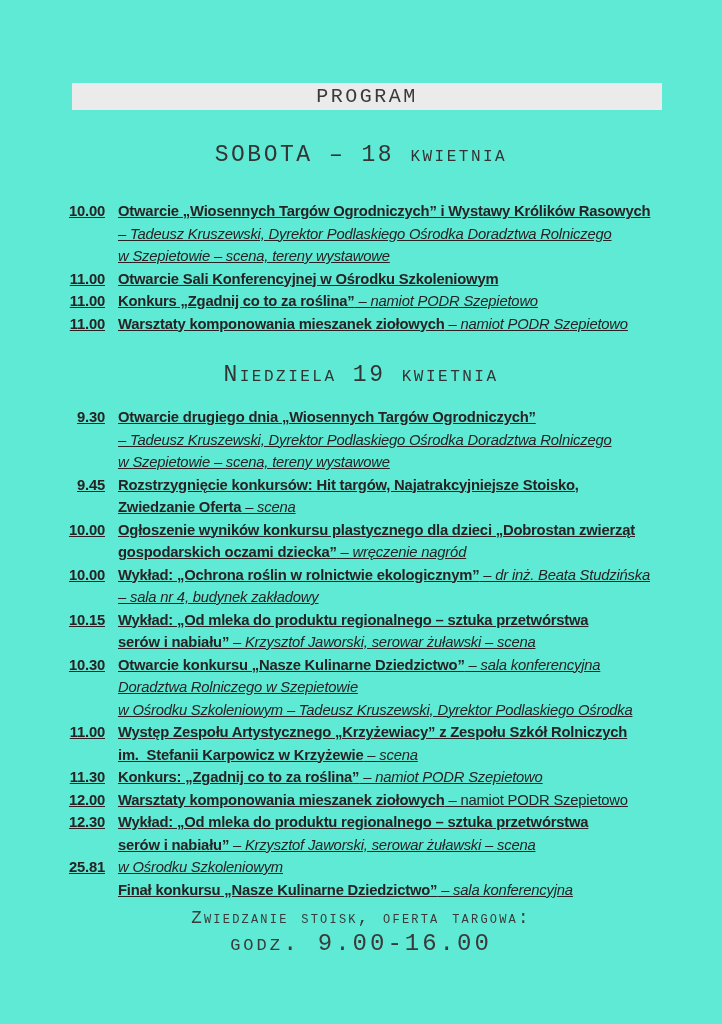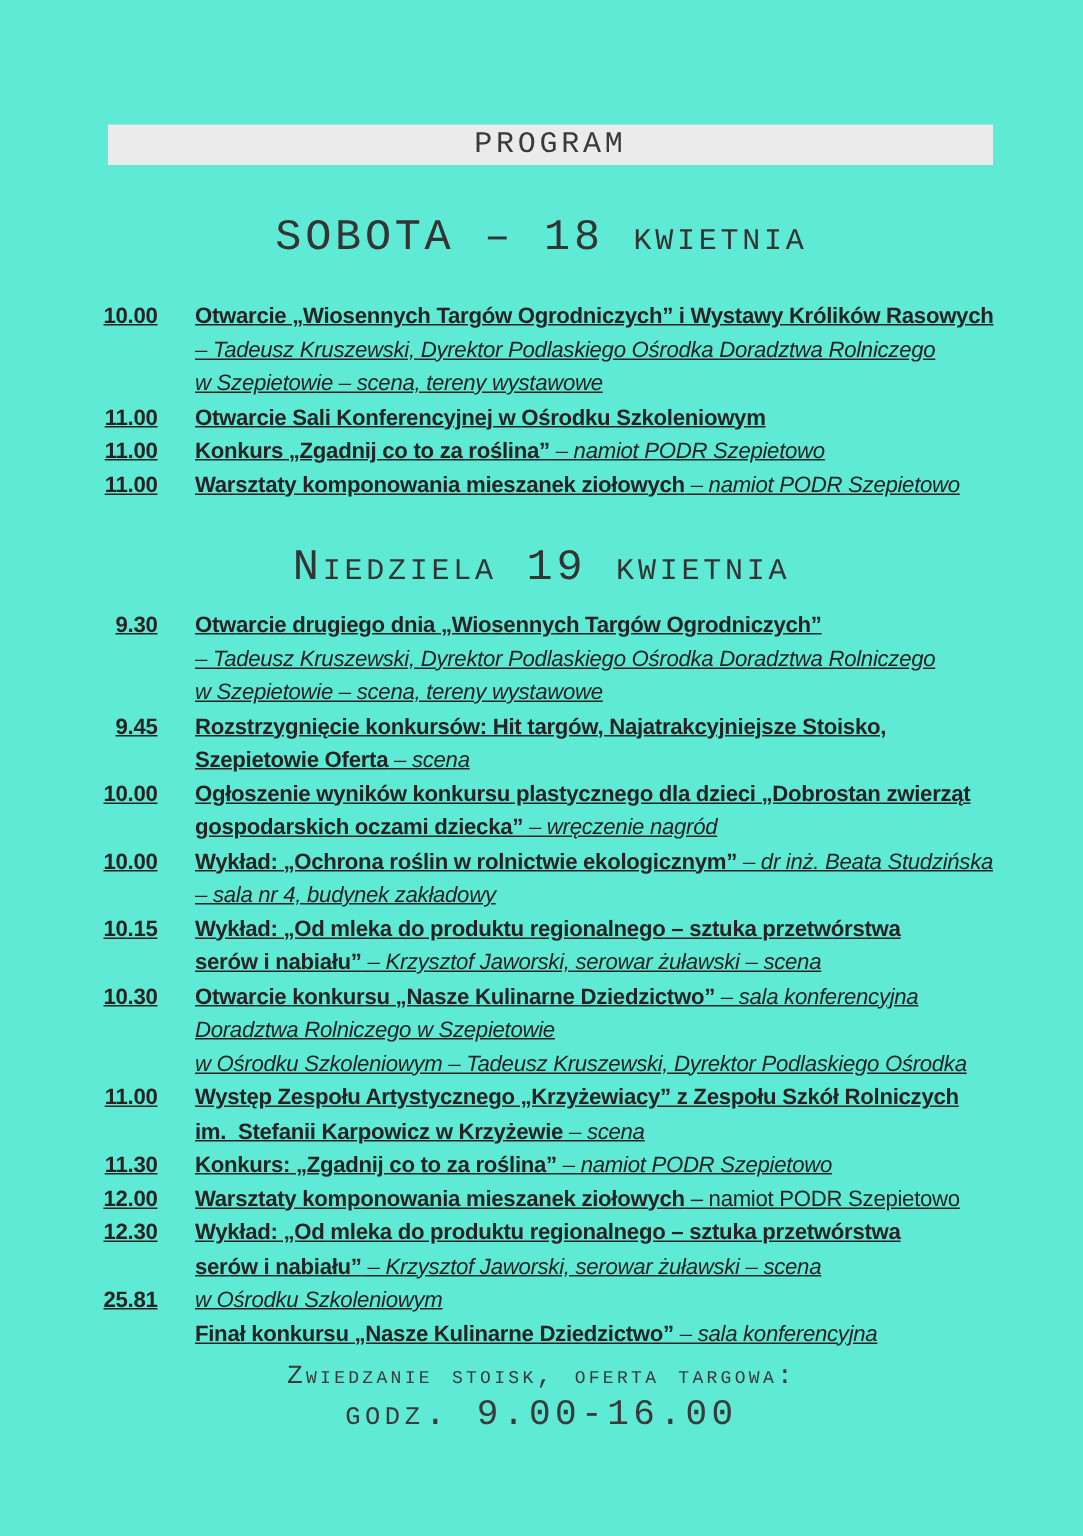--- a/index.html
+++ b/index.html
@@ -40,21 +40,21 @@
   }
   
   .day-title {
     position: absolute;
     left: 0;
     width: 722px;
     margin: 0;
     text-align: center;
     font-family: "Liberation Mono", "DejaVu Sans Mono", monospace;
     font-weight: normal;
-    font-size: 29px;
+    font-size: 23px;
     letter-spacing: 2.5px;
     font-variant: small-caps;
     font-variant-caps: small-caps;
     color: #343434;
     white-space: pre;
   }
   .day-title.saturday { top: 142px; }
   .day-title.sunday   { top: 362px; }
   
   .events {
@@ -77,21 +77,20 @@
     font-size: 14.8px;
     line-height: 22.5px;
     letter-spacing: -0.2px;
   }
   .content { min-width: 0; }
   .line {
     font-size: 14.8px;
     line-height: 22.5px;
     letter-spacing: -0.2px;
     white-space: pre;
-    margin-left: 12px;
   }
   .seg-bold    { font-weight: bold; }
   .seg-italic  { font-style: italic; font-weight: normal; }
   .seg-regular { font-style: normal; font-weight: normal; }
   
   .footer {
     position: absolute;
     top: 906px;
     left: 0;
     width: 722px;
@@ -162,21 +161,21 @@
         <div class="content">
           <div class="line"><span class="seg-bold">Otwarcie drugiego dnia „Wiosennych Targów Ogrodniczych”</span></div>
           <div class="line"><span class="seg-italic">– Tadeusz Kruszewski, Dyrektor Podlaskiego Ośrodka Doradztwa Rolniczego</span></div>
           <div class="line"><span class="seg-italic">w Szepietowie – scena, tereny wystawowe</span></div>
         </div>
       </div>
       <div class="event">
         <div class="time">9.45</div>
         <div class="content">
           <div class="line"><span class="seg-bold">Rozstrzygnięcie konkursów: Hit targów, Najatrakcyjniejsze Stoisko,</span></div>
-          <div class="line"><span class="seg-bold">Szepietowie Oferta</span><span class="seg-italic"> – scena</span></div>
+          <div class="line"><span class="seg-bold">Zwiedzanie Oferta</span><span class="seg-italic"> – scena</span></div>
         </div>
       </div>
       <div class="event">
         <div class="time">10.00</div>
         <div class="content">
           <div class="line"><span class="seg-bold">Ogłoszenie wyników konkursu plastycznego dla dzieci „Dobrostan zwierząt</span></div>
           <div class="line"><span class="seg-bold">gospodarskich oczami dziecka”</span><span class="seg-italic"> – wręczenie nagród</span></div>
         </div>
       </div>
       <div class="event">

